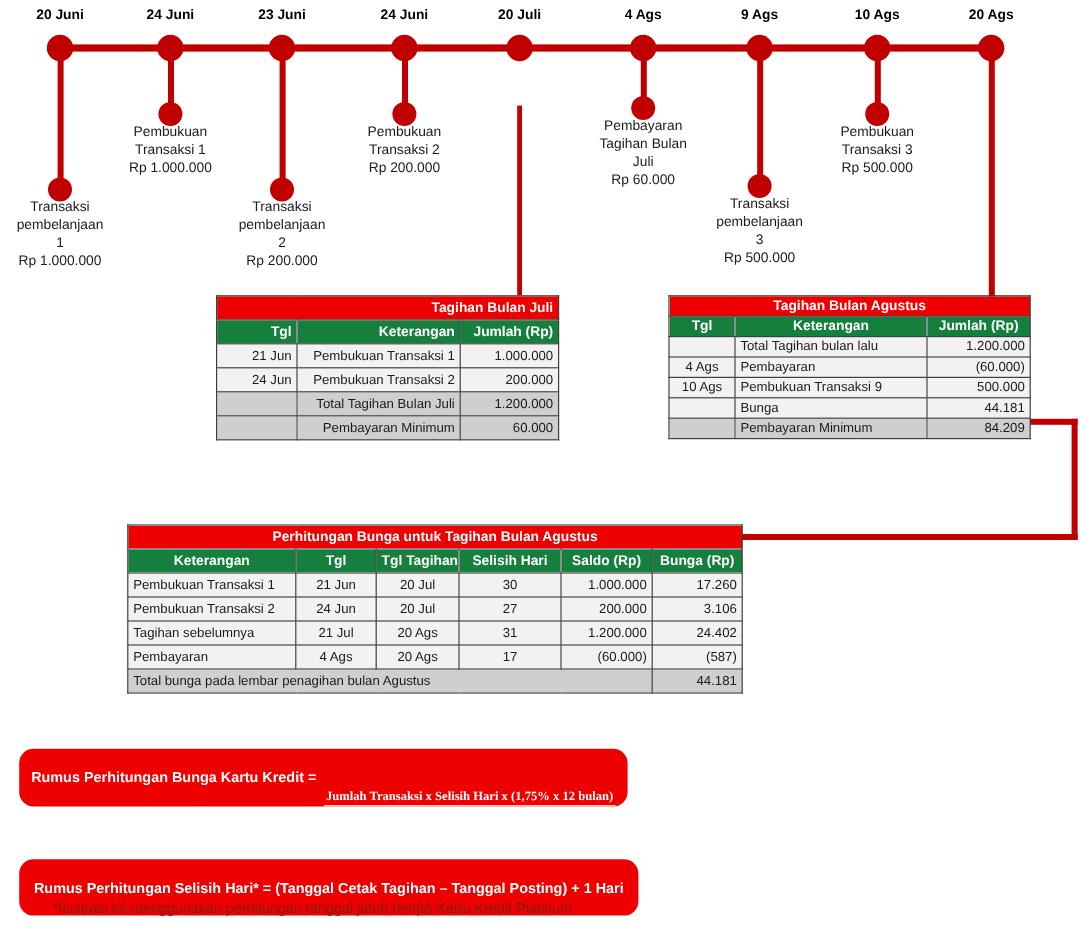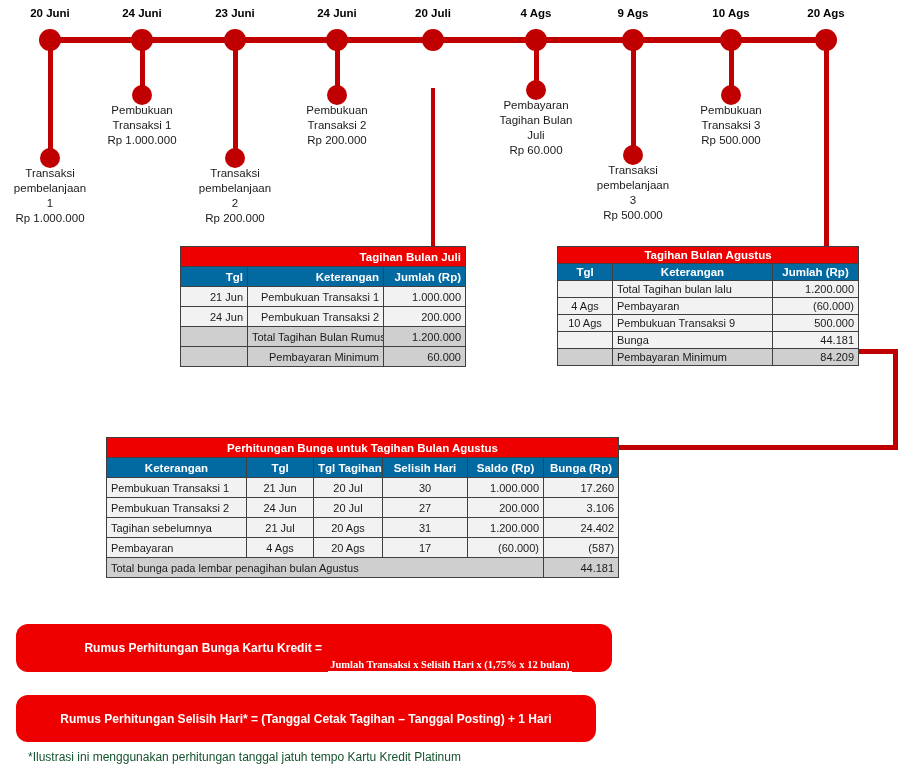--- a/index.html
+++ b/index.html
@@ -10,35 +10,35 @@
   
   .tl-line{position:absolute;background:#C00000;}
   .tl-node{position:absolute;width:22px;height:22px;border-radius:50%;background:#C00000;}
   .tl-sub{position:absolute;width:20px;height:20px;border-radius:50%;background:#C00000;}
   .tl-date{position:absolute;width:80px;text-align:center;font-weight:bold;font-size:11.5px;color:#000;}
   .tl-label{position:absolute;width:120px;text-align:center;font-size:11.5px;line-height:15px;white-space:pre-line;color:#1a1a1a;}
   
   .tbl{position:absolute;border-collapse:collapse;font-size:11px;table-layout:fixed;}
   .tbl td{border:1px solid #3f3f3f;padding:1px 4px;overflow:hidden;white-space:nowrap;}
   .tbl .title{background:#EE0000;color:#fff;font-weight:bold;text-align:center;font-size:11.5px;}
-  .tbl .hdr{background:#0369a1;color:#fff;font-weight:bold;text-align:center;font-size:11.5px;}
+  .tbl .hdr{background:#15803d;color:#fff;font-weight:bold;text-align:center;font-size:11.5px;}
   .cl{background:#F2F2F2;}
   .cg{background:#CFCFCF;}
   .num{text-align:right;}
   .ctr{text-align:center;}
   #juli-table td{height:17px;text-align:right;}
   #agustus-table td{height:14px;}
   #bunga-table td{height:17px;}
   
   .formula-box{position:absolute;background:#EE0000;border-radius:12px;color:#ffffff;
     font-weight:bold;font-size:12px;display:flex;align-items:center;justify-content:center;gap:6px;}
   .fraction{display:inline-flex;flex-direction:column;align-items:flex-end;
     font-family:"Liberation Serif",serif;font-size:10.5px;line-height:13px;margin-top:46px;}
   .fraction .numer{border-bottom:1.5px solid #ffffff;padding:0 2px;}
-  .footnote{position:absolute;font-size:12px;color:#14532d;}
+  .footnote{position:absolute;font-size:12px;color:#7f1d1d;margin-left:16px;}
 </style>
 </head>
 <body>
 
 <div id="canvas">
 
   <div class="tl-line" style="left:50px;top:37px;width:776px;height:6px;"></div>
 
   <div class="tl-date" style="left:10px;top:7px;">20 Juni</div>
   <div class="tl-date" style="left:102px;top:7px;">24 Juni</div>
@@ -134,21 +134,21 @@
       <td class="cl">Pembukuan Transaksi 1</td>
       <td class="cl num">1.000.000</td>
     </tr>
     <tr>
       <td class="cl">24 Jun</td>
       <td class="cl">Pembukuan Transaksi 2</td>
       <td class="cl num">200.000</td>
     </tr>
     <tr>
       <td class="cg"></td>
-      <td class="cg">Total Tagihan Bulan Rumus</td>
+      <td class="cg">Total Tagihan Bulan Juli</td>
       <td class="cg num">1.200.000</td>
     </tr>
     <tr>
       <td class="cg"></td>
       <td class="cg">Pembayaran Minimum</td>
       <td class="cg num">60.000</td>
     </tr>
   </tbody>
     </table>
 
@@ -248,27 +248,27 @@
       <td class="cl num">(60.000)</td>
       <td class="cl num">(587)</td>
     </tr>
     <tr>
       <td class="cg" colspan="5">Total bunga pada lembar penagihan bulan Agustus</td>
       <td class="cg num">44.181</td>
     </tr>
   </tbody>
     </table>
 
-  <div class="formula-box" style="left:16px;top:624px;width:568px;height:48px;padding-left:28px;">
+  <div class="formula-box" style="left:16px;top:624px;width:507px;height:48px;">
     <span>Rumus Perhitungan Bunga Kartu Kredit =</span>
     <span class="fraction">
       <span class="numer">Jumlah Transaksi x Selisih Hari x (1,75% x 12 bulan)</span>
       <span class="denom">365 Hari</span>
     </span>
   </div>
 
-  <div class="formula-box" style="left:16px;top:695px;width:580px;height:47px;">
+  <div class="formula-box" style="left:16px;top:716px;width:516px;height:47px;">
     <span>Rumus Perhitungan Selisih Hari* = (Tanggal Cetak Tagihan – Tanggal Posting) + 1 Hari</span>
   </div>
 
   <div class="footnote" style="left:28px;top:750px;">*Ilustrasi ini menggunakan perhitungan tanggal jatuh tempo Kartu Kredit Platinum</div>
 
 </div>
 
 </body></html>

